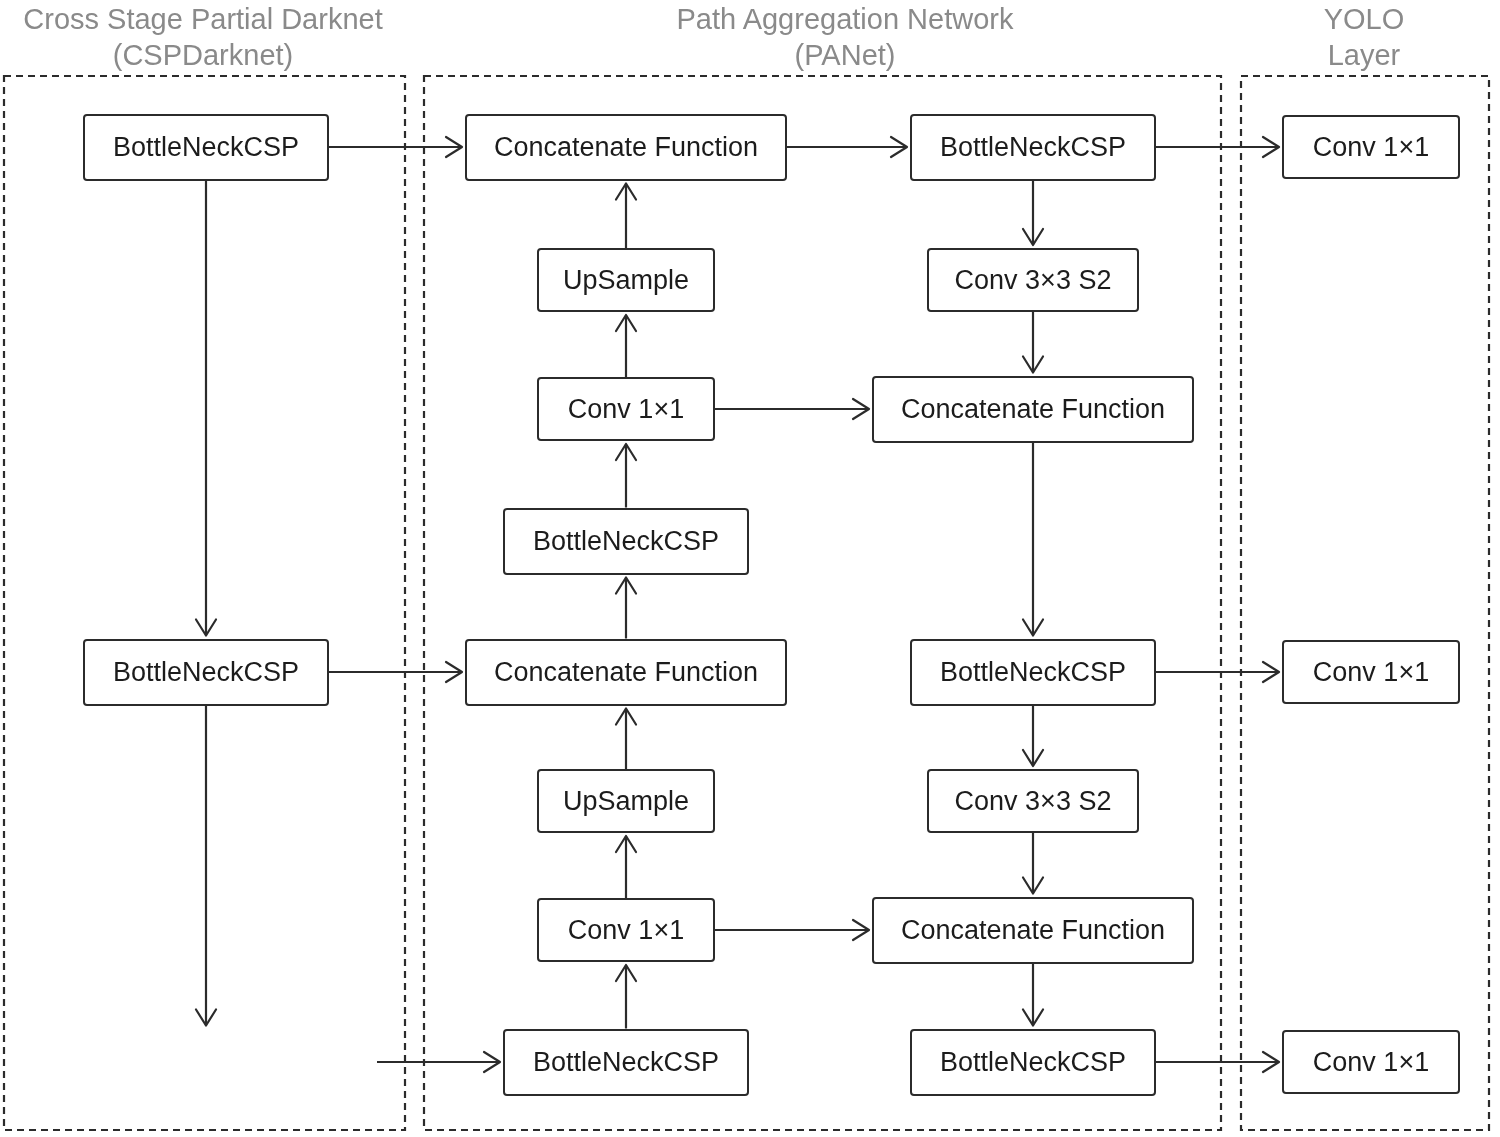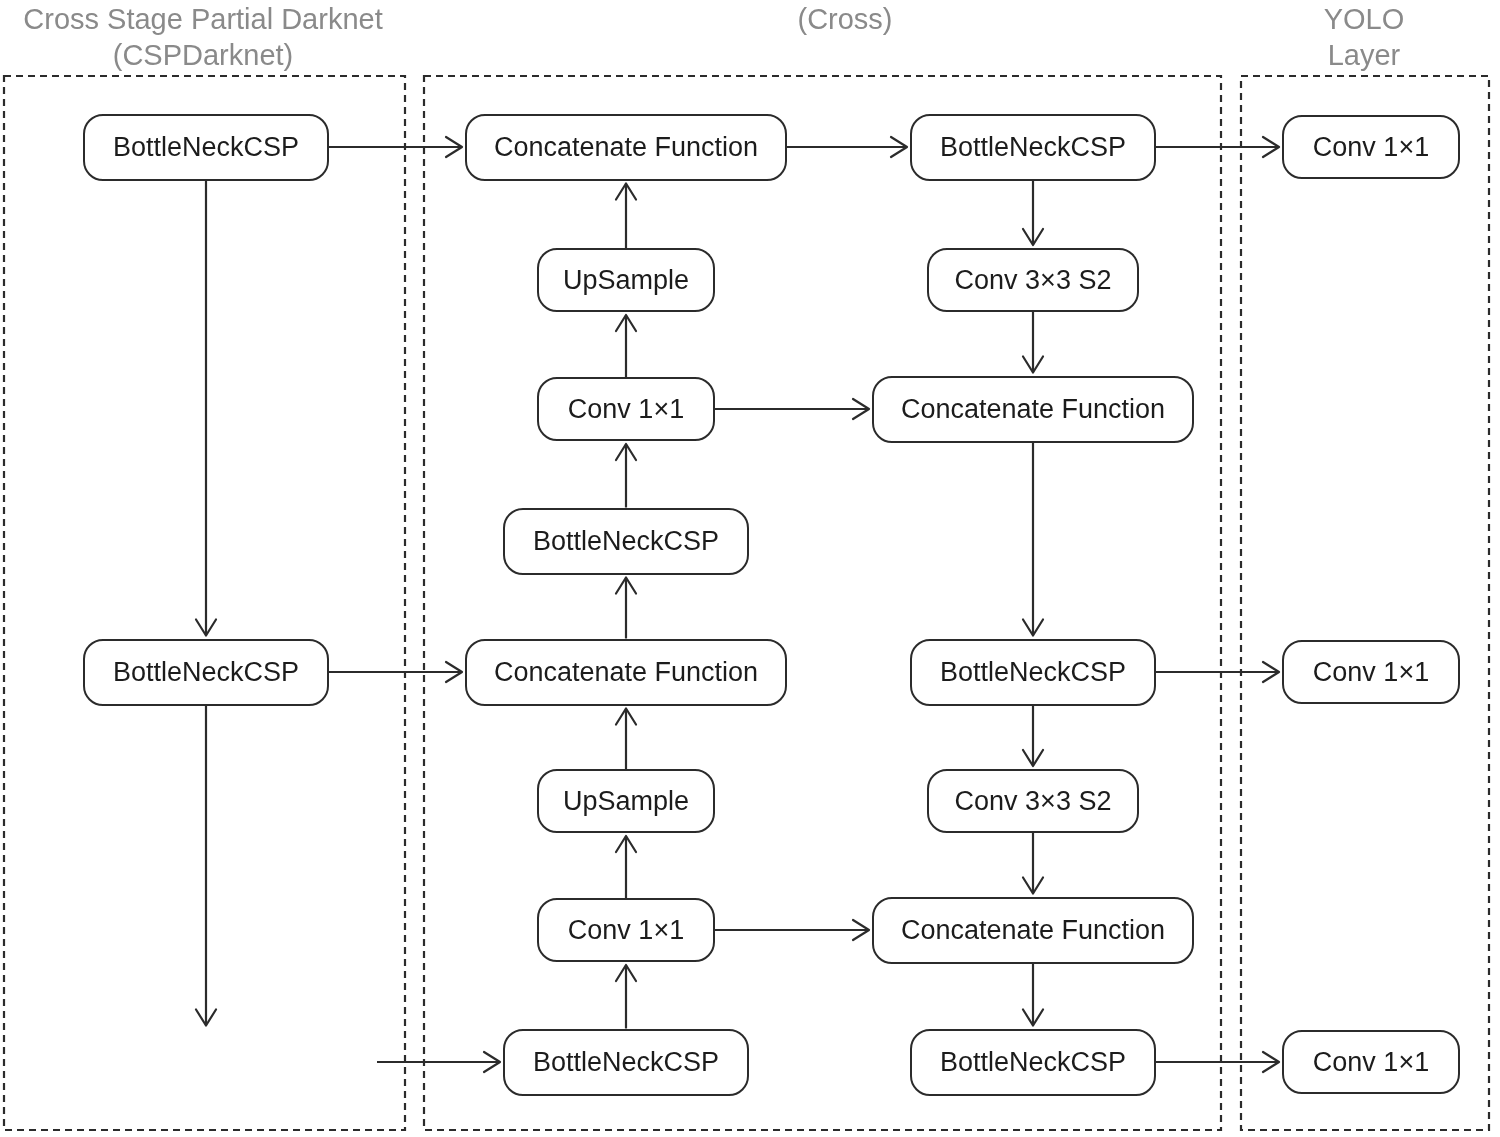--- a/index.html
+++ b/index.html
@@ -24,21 +24,21 @@
     font-size: 29px;
     line-height: 36px;
     color: var(--header, #8a8a8a);
     white-space: nowrap;
   }
   .node {
     position: absolute;
     box-sizing: border-box;
     background: var(--boxfill, #ffffff);
     border: 2.5px solid var(--line, #2b2b2b);
-    border-radius: 20px;
+    border-radius: 4px;
     display: flex;
     align-items: center;
     justify-content: center;
     font-size: 27px;
     color: var(--text, #1c1c1c);
     white-space: nowrap;
   }
 </style>
 </head>
 <body>
@@ -76,21 +76,22 @@
       <line x1="1033" y1="963.5" x2="1033" y2="1025.5" stroke="#2b2b2b" stroke-width="2.2" marker-end="url(#arrowhead)"></line>
       <line x1="1156" y1="147" x2="1279" y2="147" stroke="#2b2b2b" stroke-width="2.2" marker-end="url(#arrowhead)"></line>
       <line x1="1156" y1="672" x2="1279" y2="672" stroke="#2b2b2b" stroke-width="2.2" marker-end="url(#arrowhead)"></line>
       <line x1="1156" y1="1062" x2="1279" y2="1062" stroke="#2b2b2b" stroke-width="2.2" marker-end="url(#arrowhead)"></line>
     </svg>
 <div class="group-title" style="left: -97px; width: 600px; top: 1px;">
       <div>Cross Stage Partial Darknet</div>
       <div>(CSPDarknet)</div>
     </div>
     <div class="group-title" style="left: 545px; width: 600px; top: 1px;">
-      <div>(Cross)</div>
+      <div>Path Aggregation Network</div>
+      <div>(PANet)</div>
     </div>
     <div class="group-title" style="left: 1064px; width: 600px; top: 1px;">
       <div>YOLO</div>
       <div>Layer</div>
     </div>
     <div class="node" style="left: 83px; top: 113.5px; width: 246px; height: 67px;">
       <span>BottleNeckCSP</span>
     </div>
     <div class="node" style="left: 83px; top: 638.5px; width: 246px; height: 67px;">
       <span>BottleNeckCSP</span>

